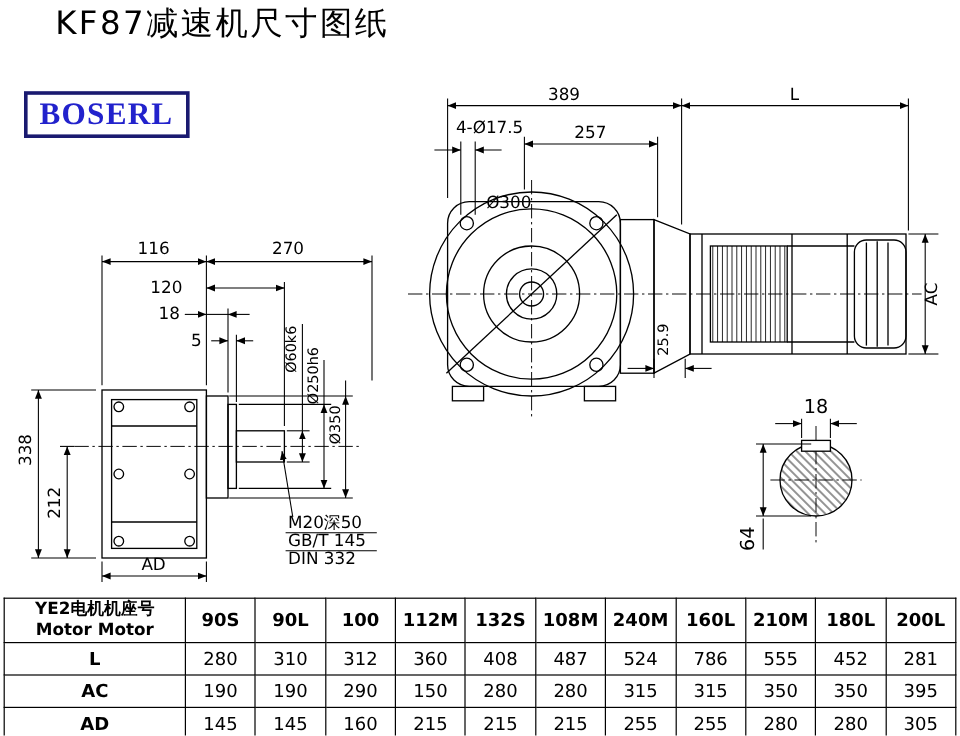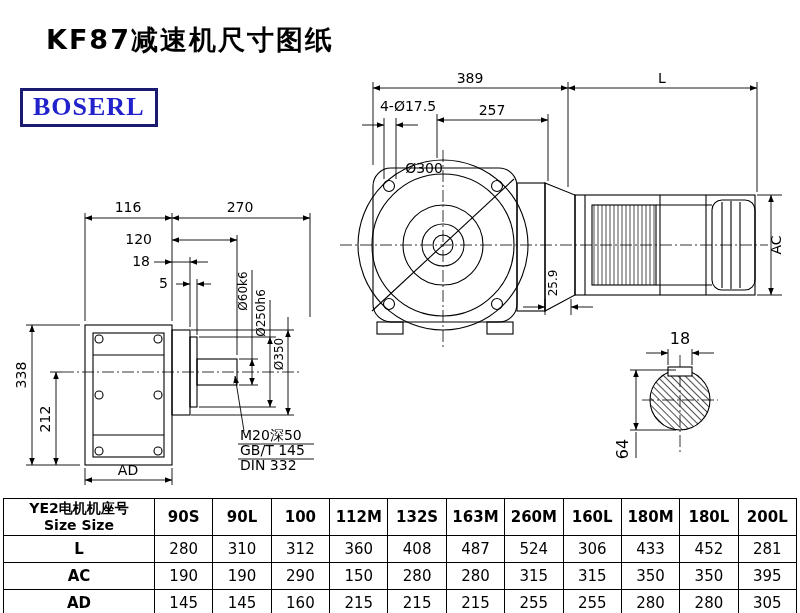--- a/index.html
+++ b/index.html
@@ -1,20 +1,20 @@
 <!DOCTYPE html>
 <html><head>
 <meta charset="utf-8">
 <style>
   html,body{margin:0;padding:0;}
   body{width:800px;height:613px;background:#ffffff;position:relative;
        font-family:"DejaVu Sans",sans-serif;color:#000;overflow:hidden;}
-  .title{position:absolute;left:46px;top:22px;font-size:27px;font-weight:bold;
+  .title{position:absolute;left:46px;top:1px;font-size:27px;font-weight:normal;
          letter-spacing:2px;}
-  .logo{position:absolute;left:20px;top:88px;border:3px solid #1a1a70;
+  .logo{position:absolute;left:20px;top:76px;border:3px solid #1a1a70;
         padding:1px 10px 2px 10px;font-family:"Liberation Serif",serif;
         font-weight:bold;font-size:26px;color:#2222cc;letter-spacing:1px;
         background:#fff;}
   svg.drawing{position:absolute;left:0;top:55px;}
   .ln rect,.ln circle,.ln line,.ln polygon{fill:none;stroke:#000;stroke-width:1.1;}
   .dim line{stroke:#000;stroke-width:0.9;fill:none;}
   .cl line{stroke:#000;stroke-width:0.8;stroke-dasharray:12 3 2 3;}
   text{fill:#000;font-family:"DejaVu Sans",sans-serif;font-size:14px;text-anchor:middle;}
   text.sm{font-size:12px;}
   text.bg{font-size:16px;}
@@ -203,47 +203,47 @@
   <text x="240" y="415" class="st">DIN 332</text>
   <text x="680" y="289" class="bg">18</text>
   <text x="628" y="394" class="bg" transform="rotate(-90 628 394)">64</text>
 </svg>
 
 <table class="size">
   <thead>
     <tr class="hd">
       <th class="c0">
         <div>YE2电机机座号</div>
-        <div>Size Size</div>
+        <div>Motor Motor</div>
       </th>
       <th>90S</th>
       <th>90L</th>
       <th>100</th>
       <th>112M</th>
       <th>132S</th>
-      <th>163M</th>
-      <th>260M</th>
+      <th>108M</th>
+      <th>240M</th>
       <th>160L</th>
-      <th>180M</th>
+      <th>210M</th>
       <th>180L</th>
       <th>200L</th>
     </tr>
   </thead>
   <tbody>
     <tr>
       <th class="c0">L</th>
       <td>280</td>
       <td>310</td>
       <td>312</td>
       <td>360</td>
       <td>408</td>
       <td>487</td>
       <td>524</td>
-      <td>306</td>
-      <td>433</td>
+      <td>786</td>
+      <td>555</td>
       <td>452</td>
       <td>281</td>
     </tr>
     <tr>
       <th class="c0">AC</th>
       <td>190</td>
       <td>190</td>
       <td>290</td>
       <td>150</td>
       <td>280</td>

